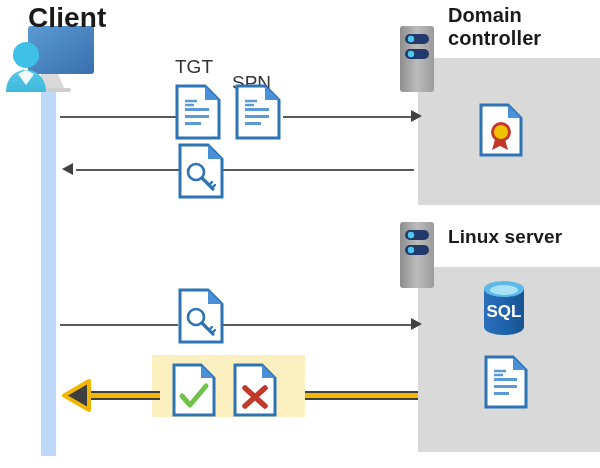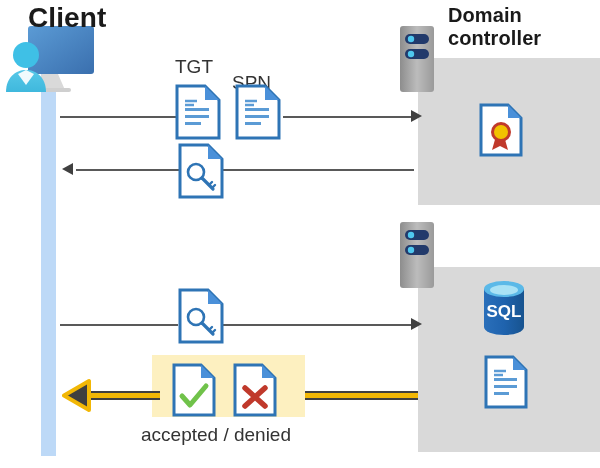--- a/index.html
+++ b/index.html
@@ -113,20 +113,21 @@
     <rect x="24" y="2" width="66" height="48" rx="3" fill="url(#gMon)"></rect>
 
     <path d="M2 68 c0-14 9-22 20-22 c11 0 20 8 20 22 z" fill="url(#gPer)"></path>
     <path d="M22 46 l-8 4 l8 11 l8 -11 z" fill="#ffffff" opacity="0.92"></path>
 
     <circle cx="22" cy="31" r="13" fill="#3fc0e6"></circle>
   </svg>
 
   <div class="abs title" id="client-title">Client</div>
   <div class="abs title" id="dc-title">Domain controller</div>
+  <div class="abs title" id="lnx-title">Linux server</div>
 
   <svg class="abs rack" id="dc-rack" viewBox="0 0 34 66">
     <defs>
       <linearGradient id="gRack" x1="0" y1="0" x2="1" y2="0">
         <stop offset="0" stop-color="#8d8d8d"></stop>
           <stop offset="0.5" stop-color="#bcbcbc"></stop>
           <stop offset="1" stop-color="#9a9a9a"></stop>
       </linearGradient>
     </defs>
     <rect x="0" y="0" width="34" height="66" rx="3" fill="url(#gRack)"></rect>
@@ -206,21 +207,20 @@
     <path d="M29 2 l13 13 h-13 z" fill="#4a90d9"></path>
     <path d="M10 33 l8 9 l16 -19" fill="none" stroke="#70c24a" stroke-width="5" stroke-linecap="round" stroke-linejoin="round"></path>
   </svg>
 
   <svg class="abs" id="doc-no" viewBox="0 0 44 54">
     <path d="M2 2 h27 l13 13 v37 h-40 z" fill="#ffffff" stroke="#2e74b5" stroke-width="3"></path>
     <path d="M29 2 l13 13 h-13 z" fill="#4a90d9"></path>
     <path d="M12 25 l20 18 M32 25 l-20 18" fill="none" stroke="#c0392b" stroke-width="5.5" stroke-linecap="round"></path>
   </svg>
 
-  <div class="abs" id="caption">accepted / denied</div>
 
   <svg class="abs" id="doc-cert" viewBox="0 0 44 54">
     <path d="M2 2 h27 l13 13 v37 h-40 z" fill="#ffffff" stroke="#2e74b5" stroke-width="3"></path>
     <path d="M29 2 l13 13 h-13 z" fill="#4a90d9"></path>
     <path d="M17 33 l-4 14 l8 -4 l8 4 l-4 -14 z" fill="#c0392b"></path>
     <circle cx="22" cy="29" r="10" fill="#c0392b"></circle>
     <circle cx="22" cy="29" r="7" fill="#f2c200"></circle>
   </svg>
 
   <svg class="abs" id="sqlicon" viewBox="0 0 52 56">

